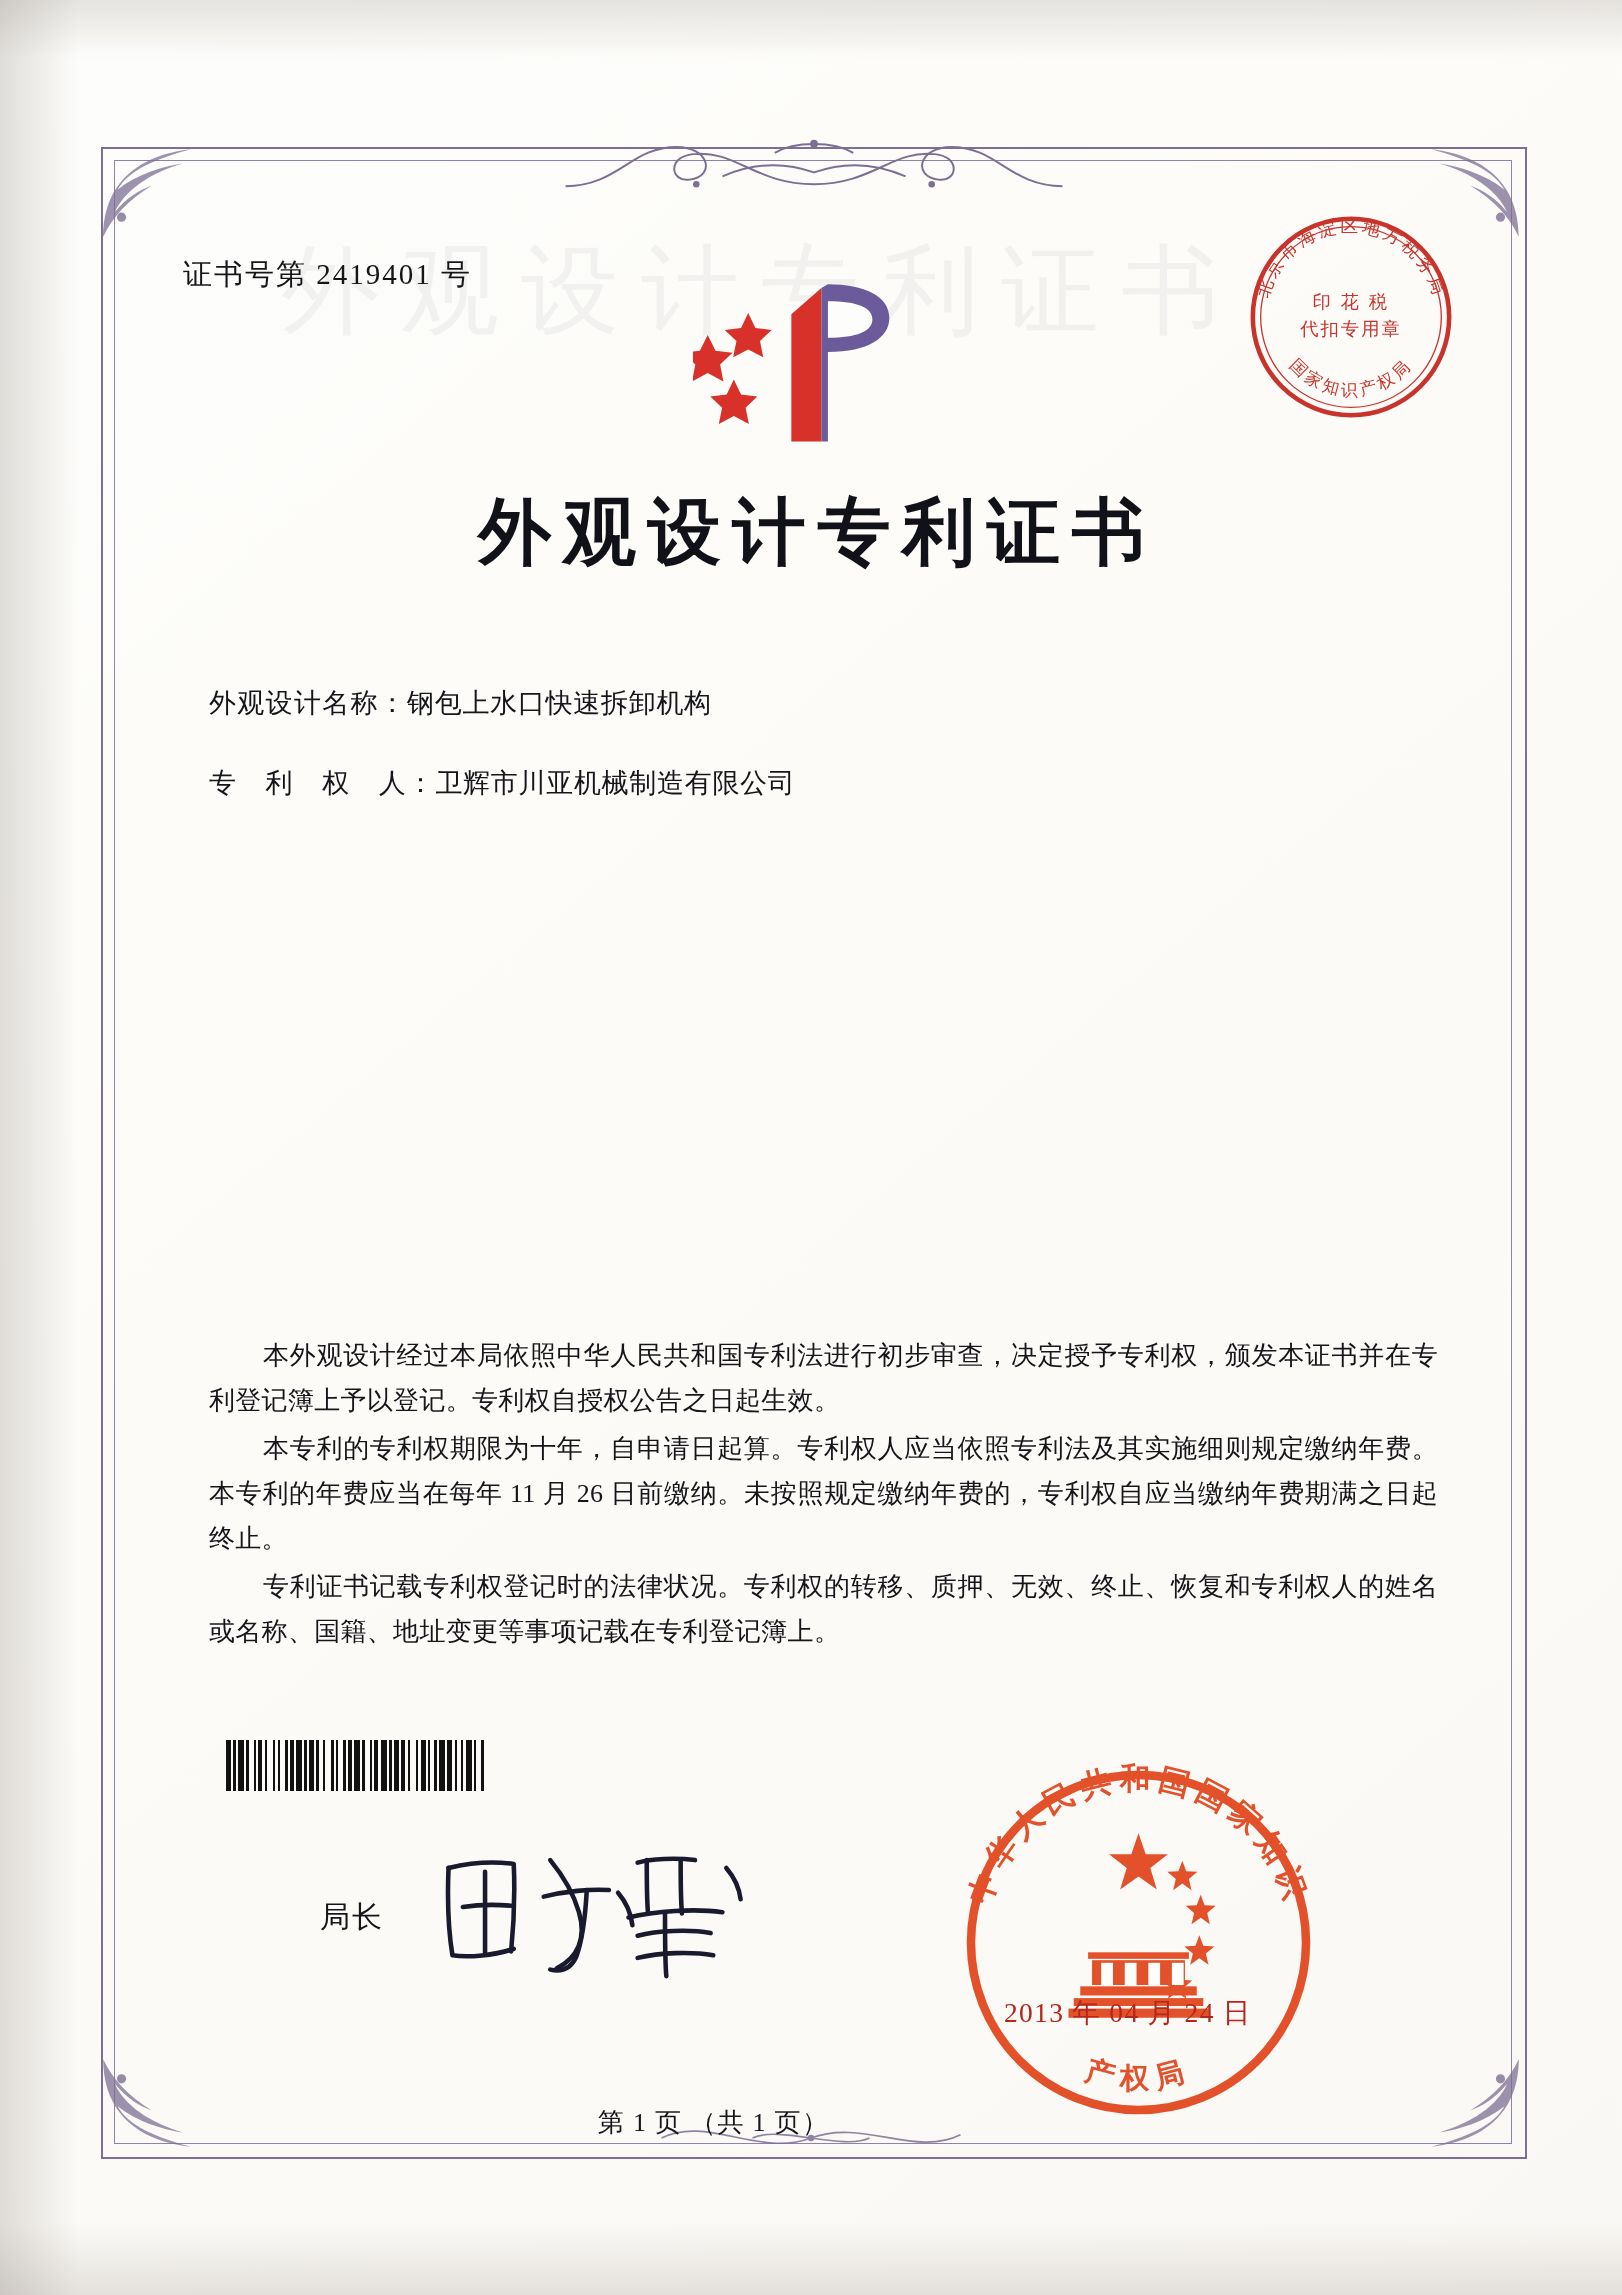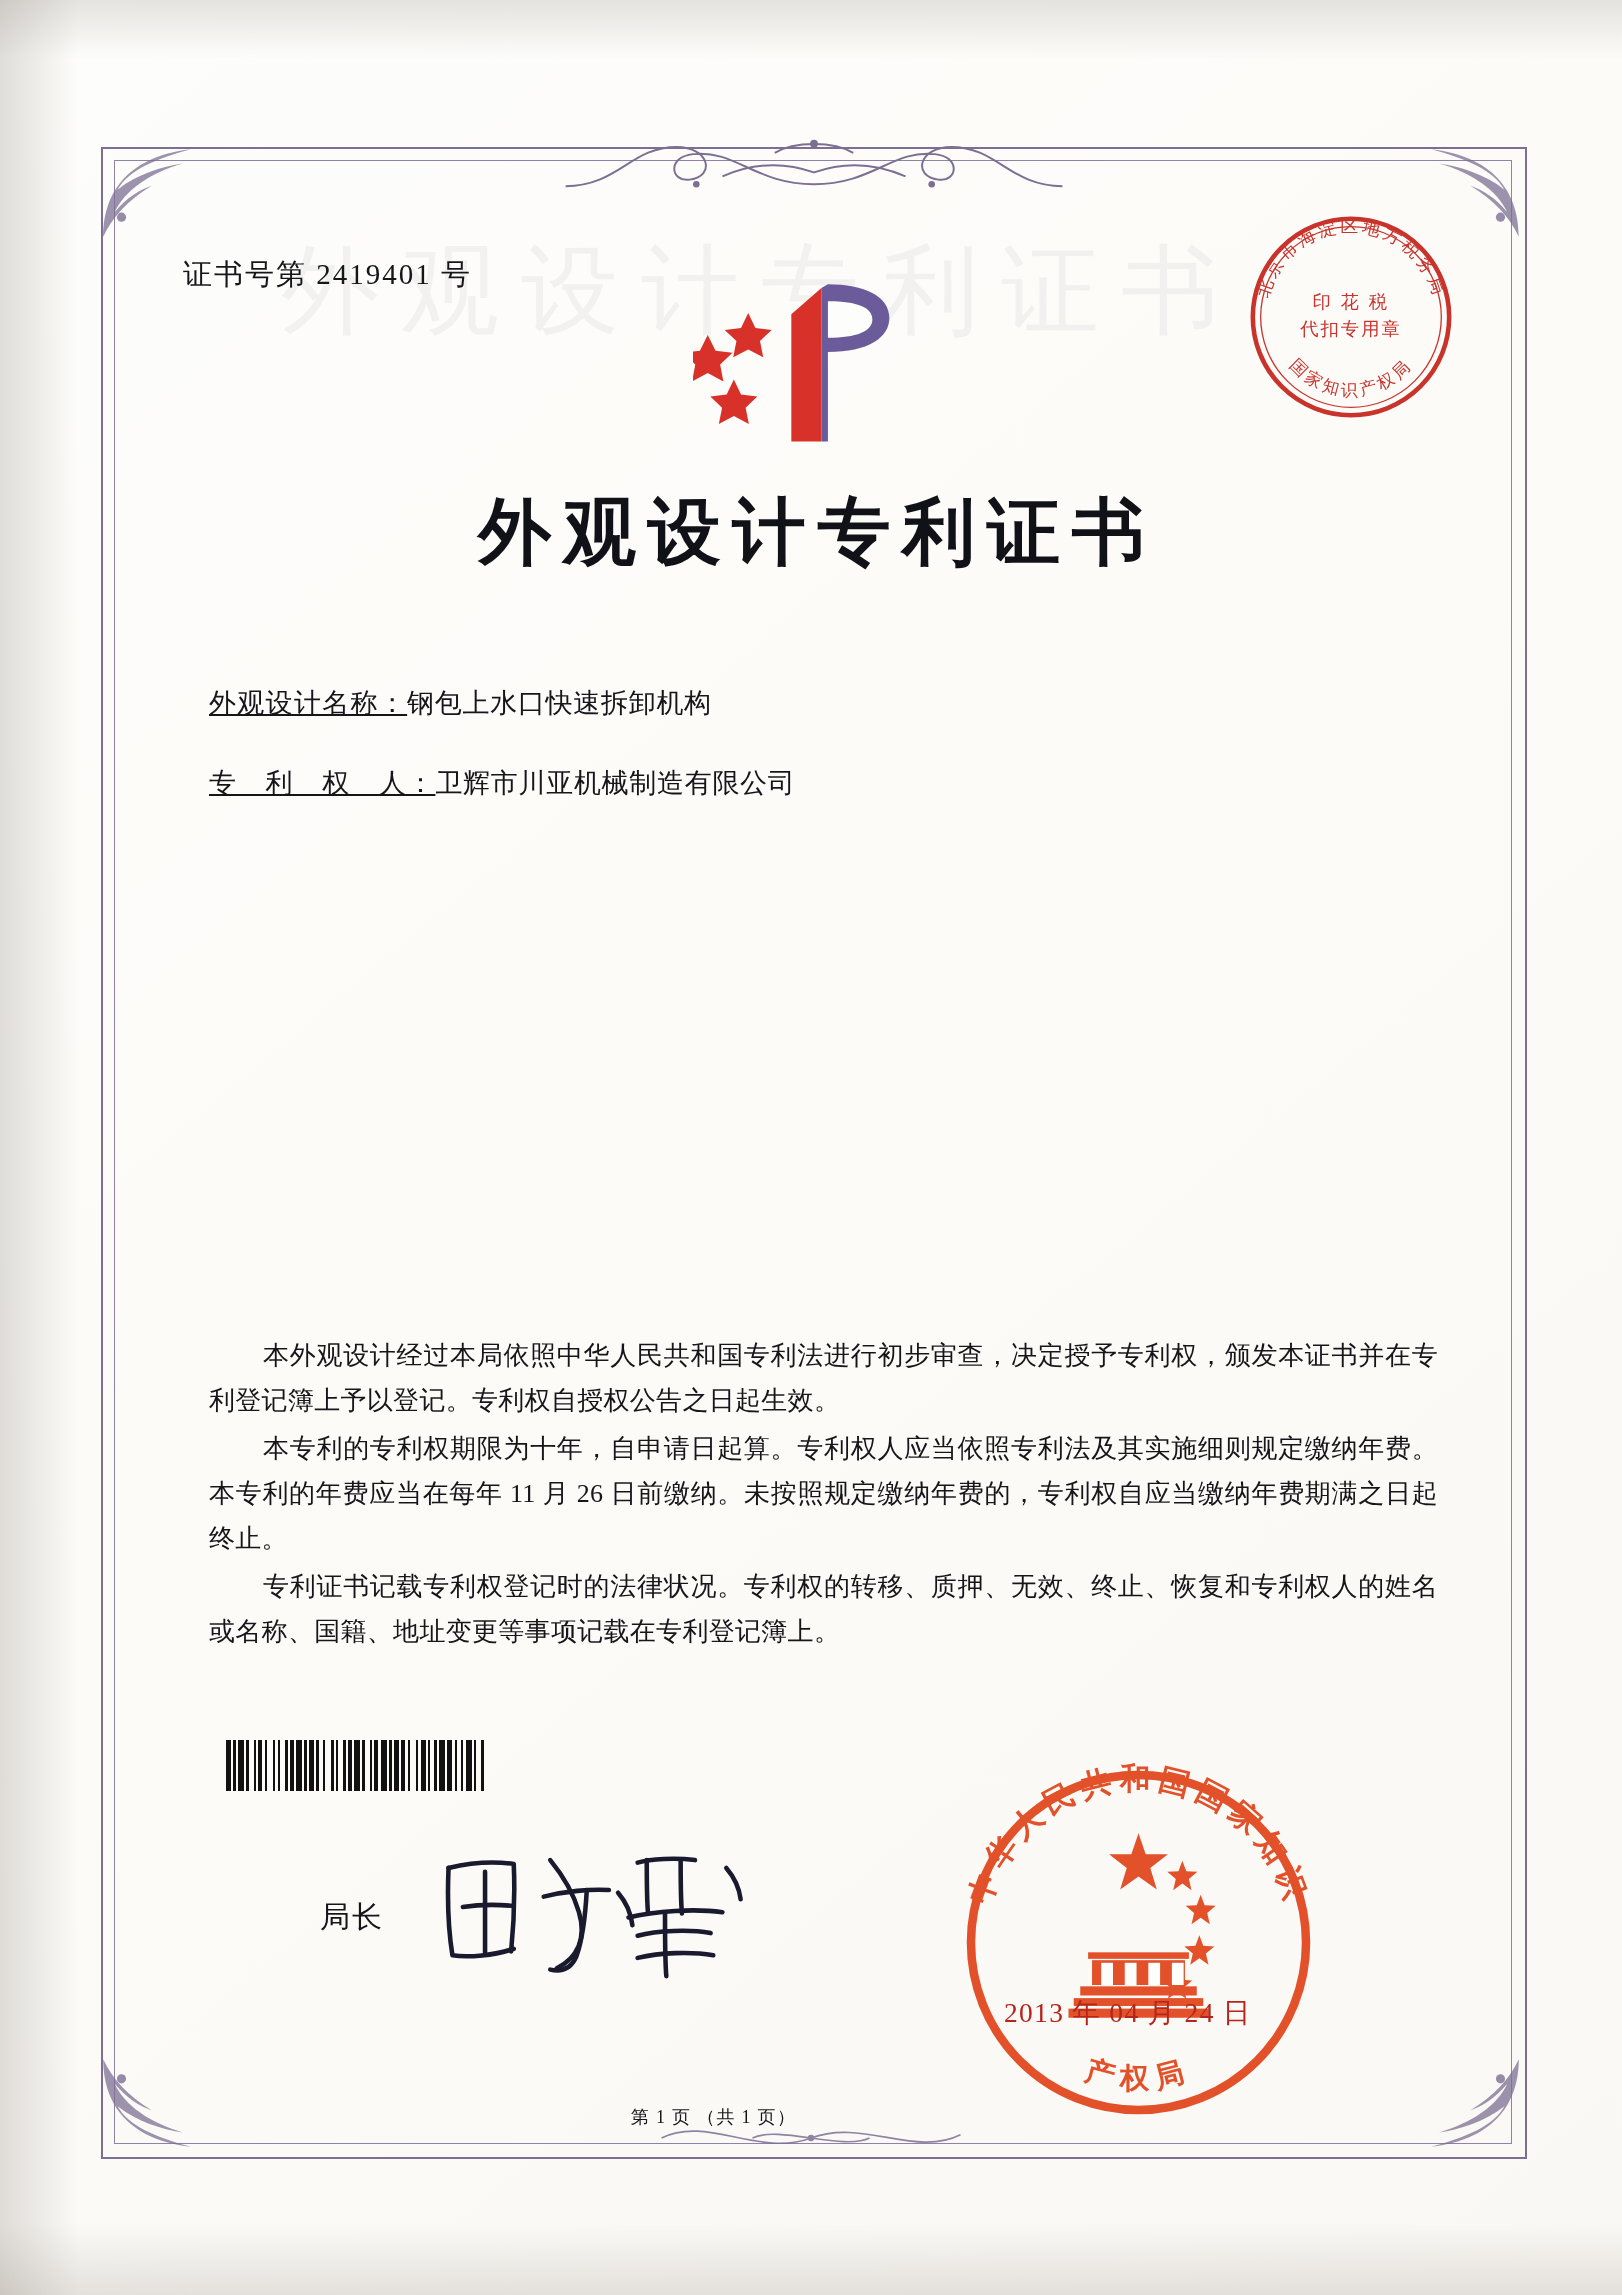--- a/index.html
+++ b/index.html
@@ -141,21 +141,20 @@
   .field-row {
     font-size: 27px;
     line-height: 1.2;
     color: #15151a;
     margin-bottom: 48px;
     white-space: nowrap;
   }
   .field-label {
     display: inline;
     letter-spacing: 1.3px;
-    text-decoration: underline;
   }
   .field-value {
     display: inline;
     letter-spacing: 0.7px;
   }
   .mono-value {
     font-family: "Liberation Serif", serif;
     letter-spacing: 2px;
   }
 
@@ -221,21 +220,21 @@
     white-space: nowrap;
     font-family: "Liberation Serif", serif;
   }
 
   
   .page-footer {
     position: absolute;
     left: 0; top: 2105px;
     width: 1427px;
     text-align: center;
-    font-size: 18px;
+    font-size: 26px;
     letter-spacing: 1.3px;
     color: #15151a;
   }
 </style>
 </head>
 <body>
 
 <div class="paper">
 
   <div class="watermark">

